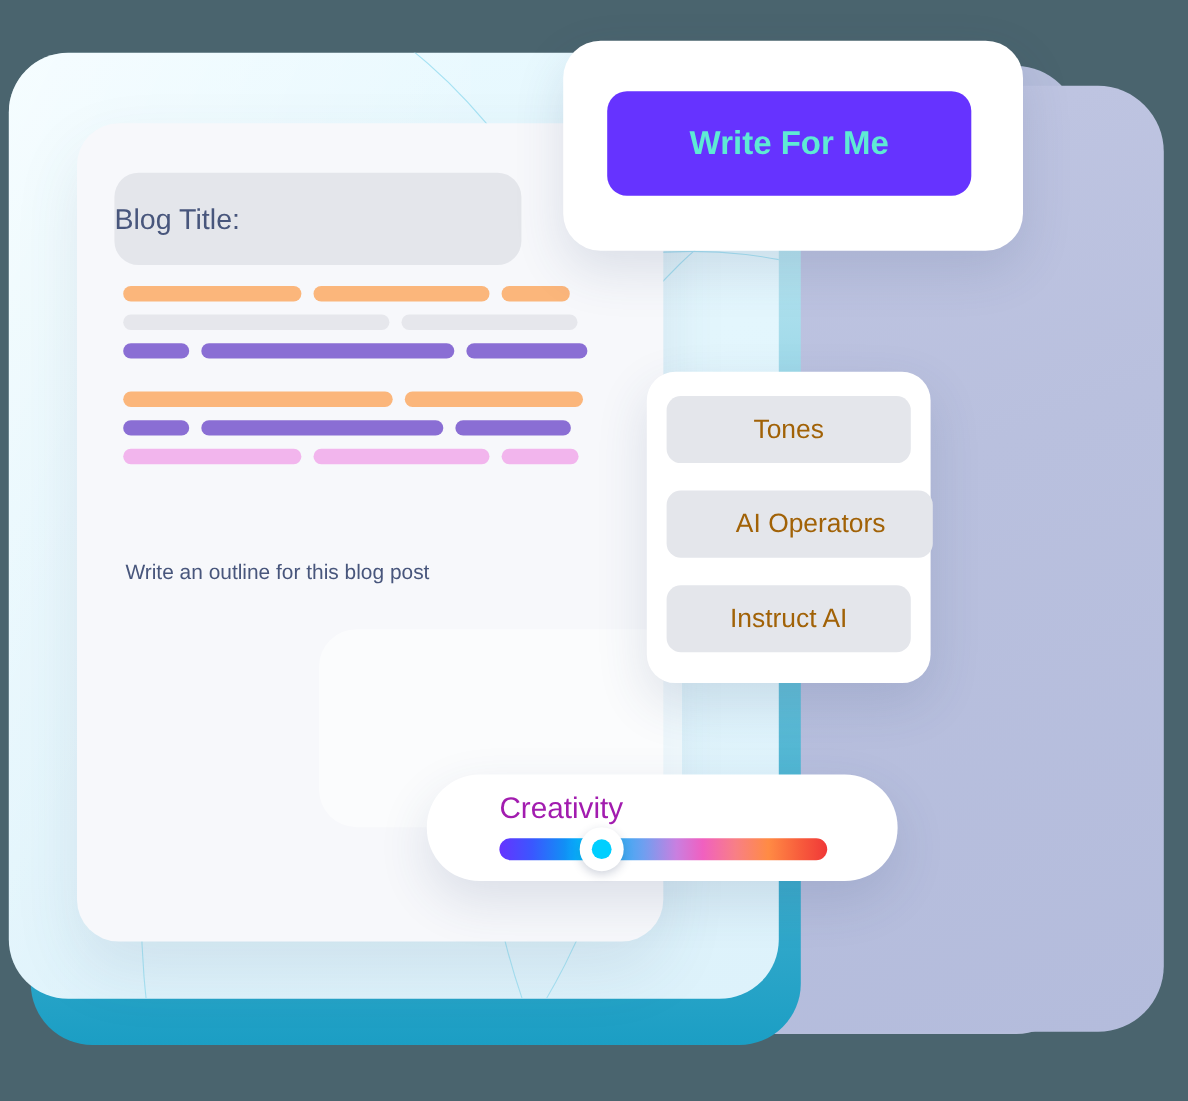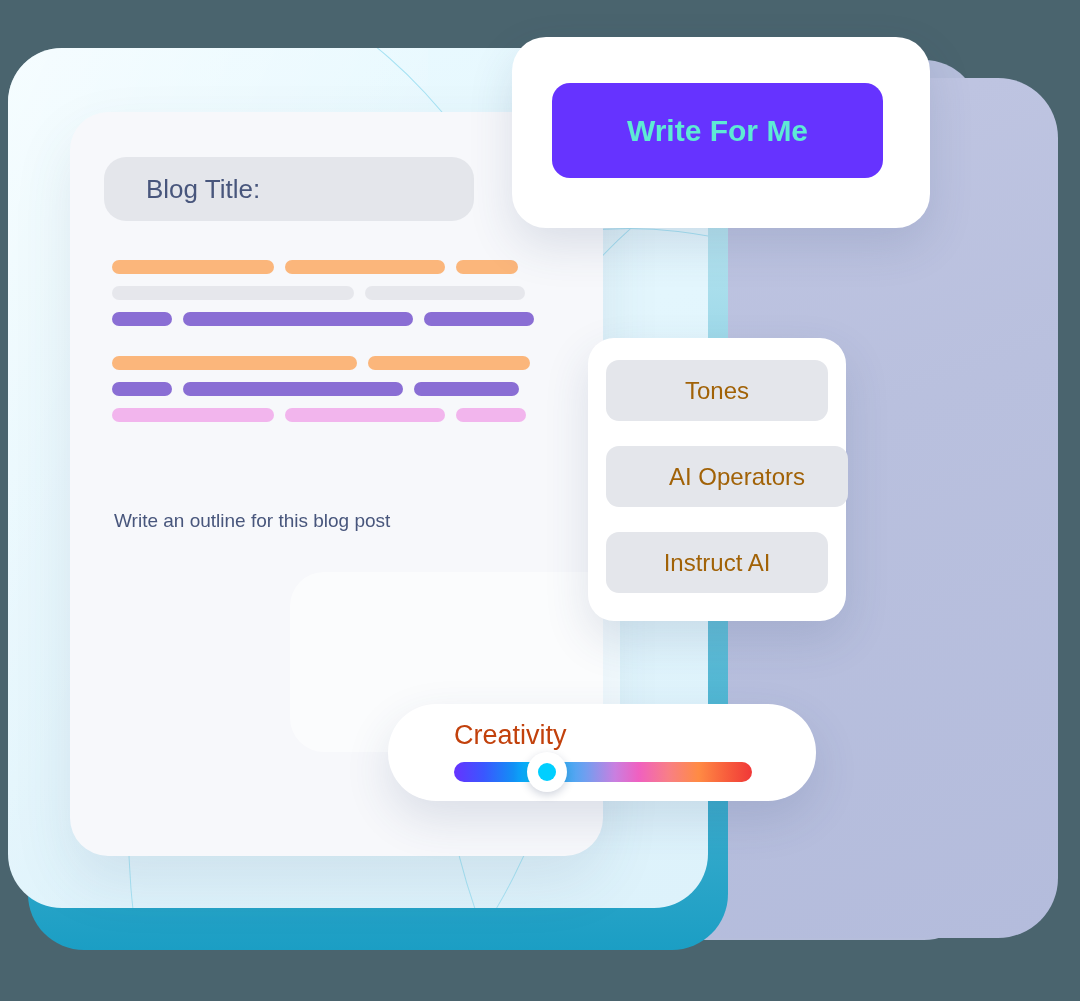--- a/index.html
+++ b/index.html
@@ -86,26 +86,25 @@
     height: 744px;
     border-radius: 38px;
     background: #f7f8fb;
     box-shadow: 0 26px 60px rgba(60,80,110,0.10);
   }
   .title-field {
     position: absolute;
     left: 34px;
     top: 45px;
     width: 370px;
-    height: 64px;
+    height: 84px;
     border-radius: 22px;
     background: #e4e6eb;
     display: flex;
     align-items: center;
-    padding-left: 42px;
     box-sizing: border-box;
   }
   .title-field span {
     font-size: 26px;
     color: #48567c;
     font-weight: 500;
   }
 
   .bars { position: absolute; left: 42px; top: 148px; width: 460px; }
   .bar-row { display: flex; gap: 11px; margin-bottom: 12px; }
@@ -199,21 +198,21 @@
     height: 97px;
     border-radius: 48px;
     background: #ffffff;
     box-shadow: 0 18px 46px rgba(50,70,110,0.14);
   }
   .crt-label {
     position: absolute;
     left: 66px;
     top: 16px;
     font-size: 27px;
-    color: #c2410c;
+    color: #a21caf;
   }
   .crt-track {
     position: absolute;
     left: 66px;
     top: 58px;
     width: 298px;
     height: 20px;
     border-radius: 10px;
     background: linear-gradient(90deg,
       #6633ff 0%,

